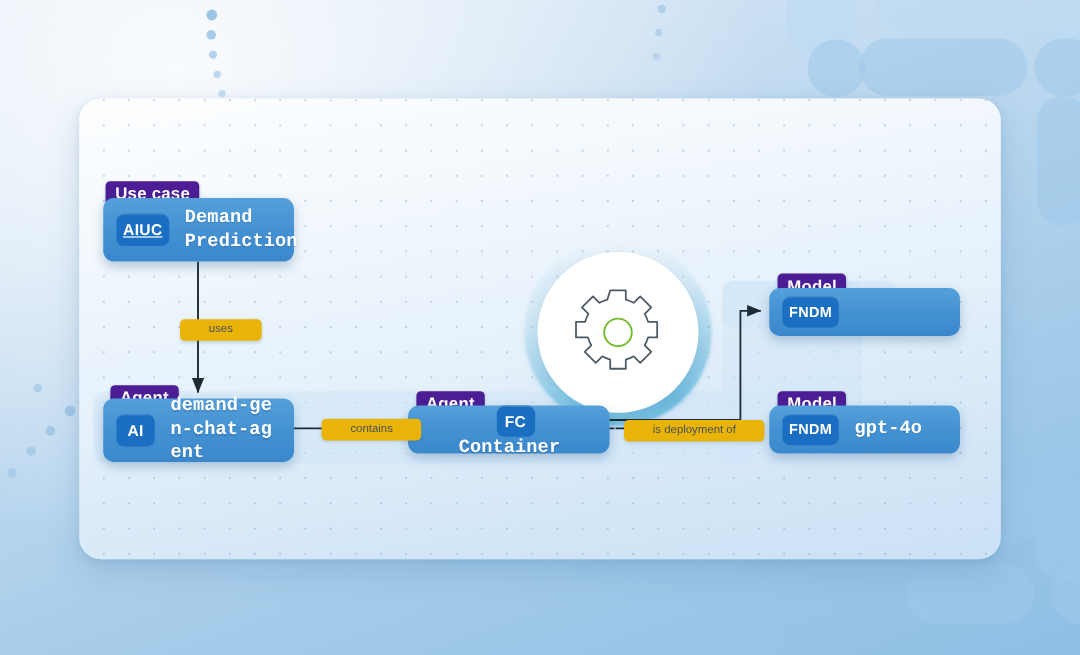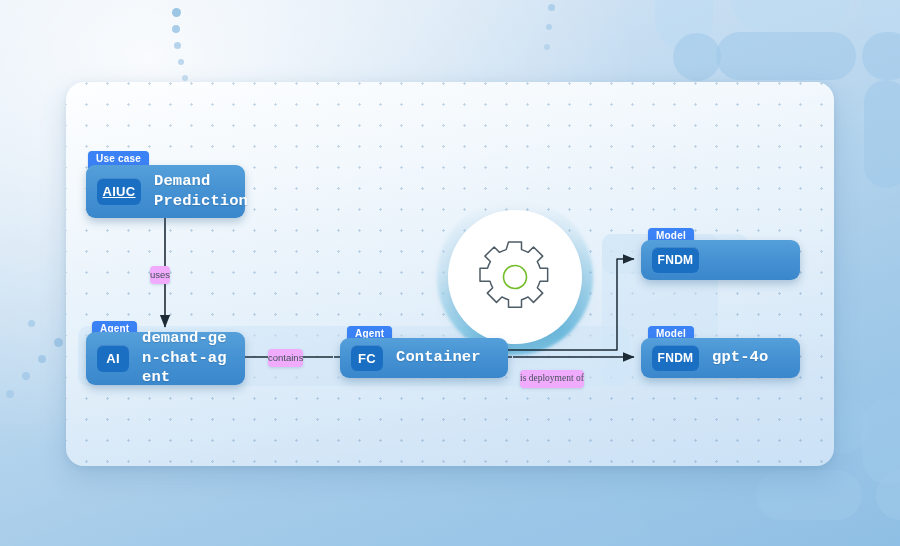--- a/index.html
+++ b/index.html
@@ -87,38 +87,38 @@
   }
   .node .nlabel{
     margin-left:13px;margin-right:12px;
     font-size:15.5px;font-weight:bold;line-height:1.26;
     letter-spacing:.1px;
     text-shadow:0 1px 1px rgba(30,70,110,.25);
     font-family:Liberation Mono, monospace;
   }
   .tab{
     position:absolute;
-    background:#3b82f6;
+    background:#4c1d95;
     color:#ffffff;
-    font-size:10px;font-weight:bold;
+    font-size:14px;font-weight:bold;
     padding:2px 8px 4px 8px;
     border-radius:4px 4px 0 0;
     letter-spacing:.2px;
     z-index:3;
     box-shadow:0 1px 2px rgba(60,90,120,.25);
   }
 
   
   svg.edges{position:absolute;left:0;top:0;width:768px;height:384px;overflow:visible;z-index:2;}
   .edge-label{
     position:absolute;
-    background:#f0abfc;
+    background:#eab308;
     color:#45505a;
     font-size:9.5px;
-    padding:4px 0;
+    padding:4px 24px;
     border-radius:4px;
     box-shadow:0 1px 3px rgba(70,110,150,.22);
     white-space:nowrap;
     z-index:5;
     line-height:1;
   }
 </style>
 </head>
 <body>
 
@@ -209,31 +209,31 @@
   <div class="node" style="left:86px;top:165px;width:159px;height:53px;">
     <div class="chip" style="width:44px;height:27px;text-decoration:underline;">AIUC</div>
     <div class="nlabel" style="max-width:88px;">Demand Prediction</div>
   </div>
 
   <div class="node" style="left:86px;top:332px;width:159px;height:53px;">
     <div class="chip" style="width:32px;height:27px;">AI</div>
     <div class="nlabel" style="max-width:100px;word-break:break-all;">demand-gen-chat-agent</div>
   </div>
 
-  <div class="node" style="left:340px;top:338px;width:168px;height:40px;">
+  <div class="node" style="left:340px;top:338px;width:168px;height:40px;flex-direction:column;">
     <div class="chip" style="width:32px;height:26px;">FC</div>
     <div class="nlabel">Container</div>
   </div>
 
   <div class="node" style="left:641px;top:240px;width:159px;height:40px;">
     <div class="chip" style="width:47px;height:26px;font-size:12px;">FNDM</div>
   </div>
 
   <div class="node" style="left:641px;top:338px;width:159px;height:40px;">
     <div class="chip" style="width:47px;height:26px;font-size:12px;">FNDM</div>
     <div class="nlabel">gpt-4o</div>
   </div>
 
   <div class="edge-label" style="left:150px;top:266px;">uses</div>
   <div class="edge-label" style="left:268px;top:349px;">contains</div>
-  <div class="edge-label" style="left:520px;top:370px;font-family:Liberation Serif, serif;">is deployment of</div>
+  <div class="edge-label" style="left:520px;top:350px;">is deployment of</div>
 
 </div>
 
 </body></html>

